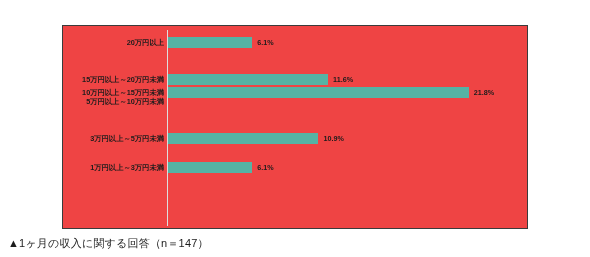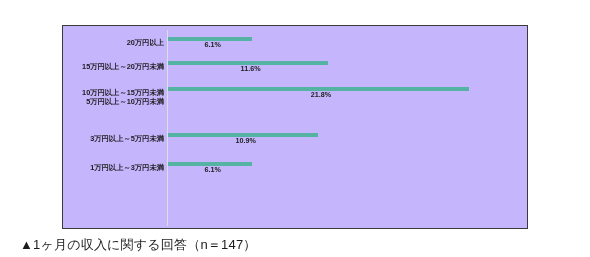--- a/index.html
+++ b/index.html
@@ -22,21 +22,21 @@
   }
   
   #chart-frame {
     position: absolute;
     left: 62px;
     top: 25px;
     width: 466px;
     height: 204px;
     box-sizing: border-box;
     border: 1px solid #3b3b3b;
-    background: #c4b5fd;
+    background: #ef4444;
   }
   #plot-area {
     position: absolute;
     left: 0; top: 0;
     width: 100%;
     height: 100%;
   }
   
   .bar-row {
     position: absolute;
@@ -57,21 +57,20 @@
     line-height: 1;
     letter-spacing: 0px;
     white-space: nowrap;
   }
   .bar-wrap {
     position: absolute;
     left: 105px;
     height: 11px;
     display: flex;
     align-items: center;
-    flex-direction: column;
   }
   .bar {
     height: 11px;
     background: #55b3a4;
   }
   .bar-value {
     font-size: 7.2px;
     font-weight: bold;
     color: #1c1c1c;
     margin-left: 5px;
@@ -83,23 +82,23 @@
     position: absolute;
     left: 104px;
     top: 4px;
     width: 1px;
     height: 196px;
     background: #dedede;
   }
   
   #caption {
     position: absolute;
-    left: 20px;
+    left: 8px;
     top: 236px;
-    font-size: 13px;
+    font-size: 11px;
     color: #1c1c1c;
     white-space: nowrap;
     letter-spacing: 0.2px;
   }
 </style>
 </head>
 <body>
 
 <div id="figure">
 
@@ -108,21 +107,21 @@
       <div id="category-axis"></div>
 
       <div class="bar-row" style="top:4px;">
         <div class="row-label">20万円以上</div>
         <div class="bar-wrap">
           <div class="bar" style="width: 84.18px; background: rgb(85, 179, 164);"></div>
           <div class="bar-value">6.1%</div>
         </div>
       </div>
 
-      <div class="bar-row" style="top:28px;">
+      <div class="bar-row" style="top:41px;">
         <div class="row-label">15万円以上～20万円未満</div>
         <div class="bar-wrap">
           <div class="bar" style="width: 160.08px; background: rgb(85, 179, 164);"></div>
           <div class="bar-value">11.6%</div>
         </div>
       </div>
 
       <div class="bar-row" style="top:54px;">
         <div class="row-label">10万円以上～15万円未満</div>
         <div class="bar-wrap">

